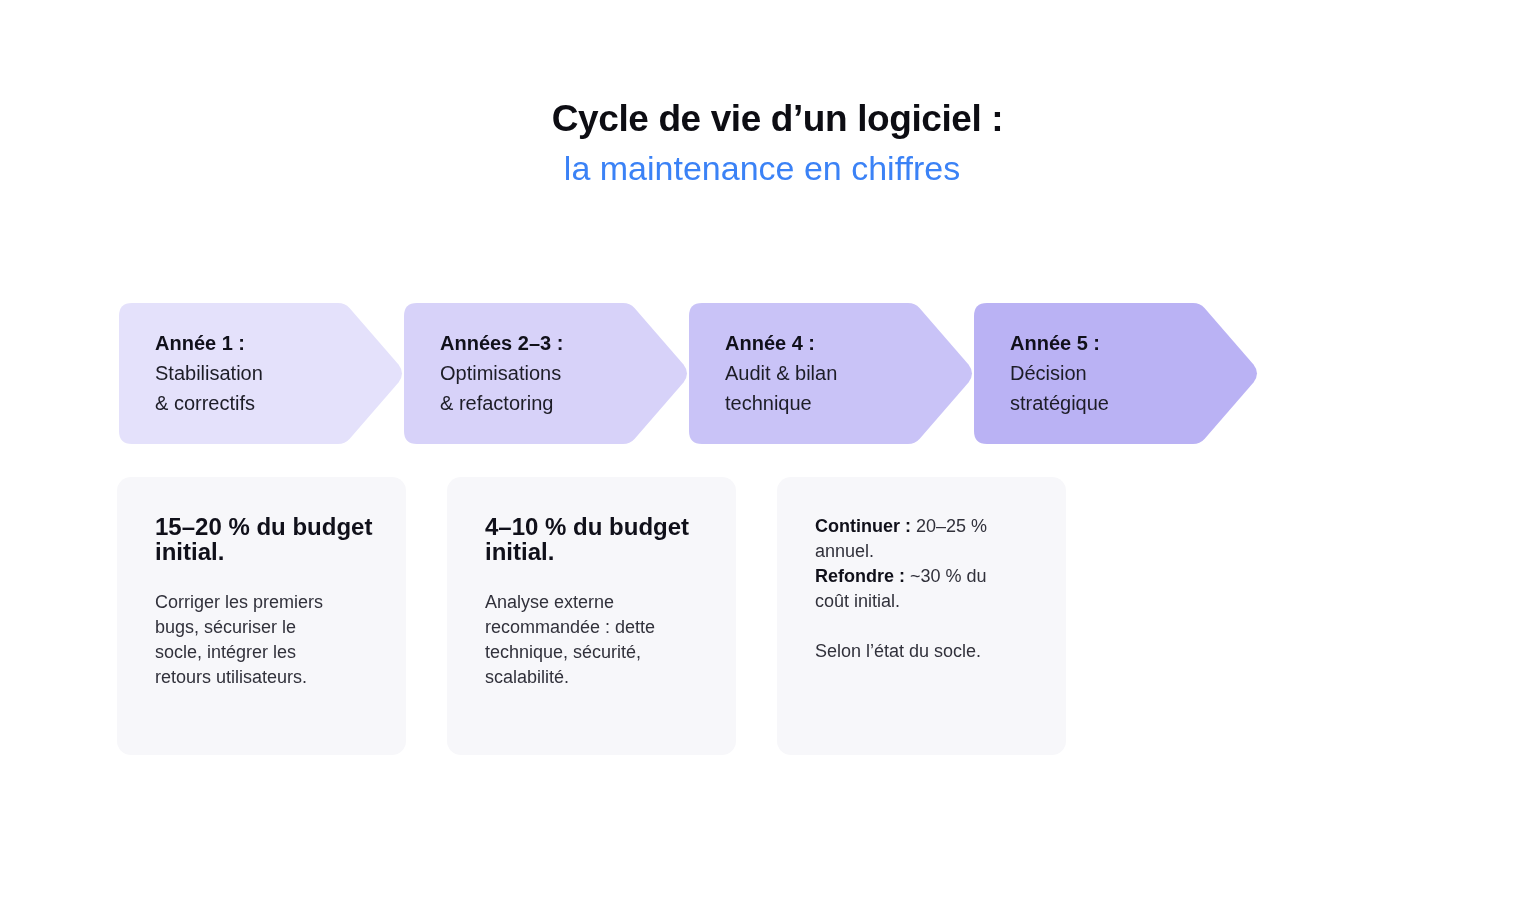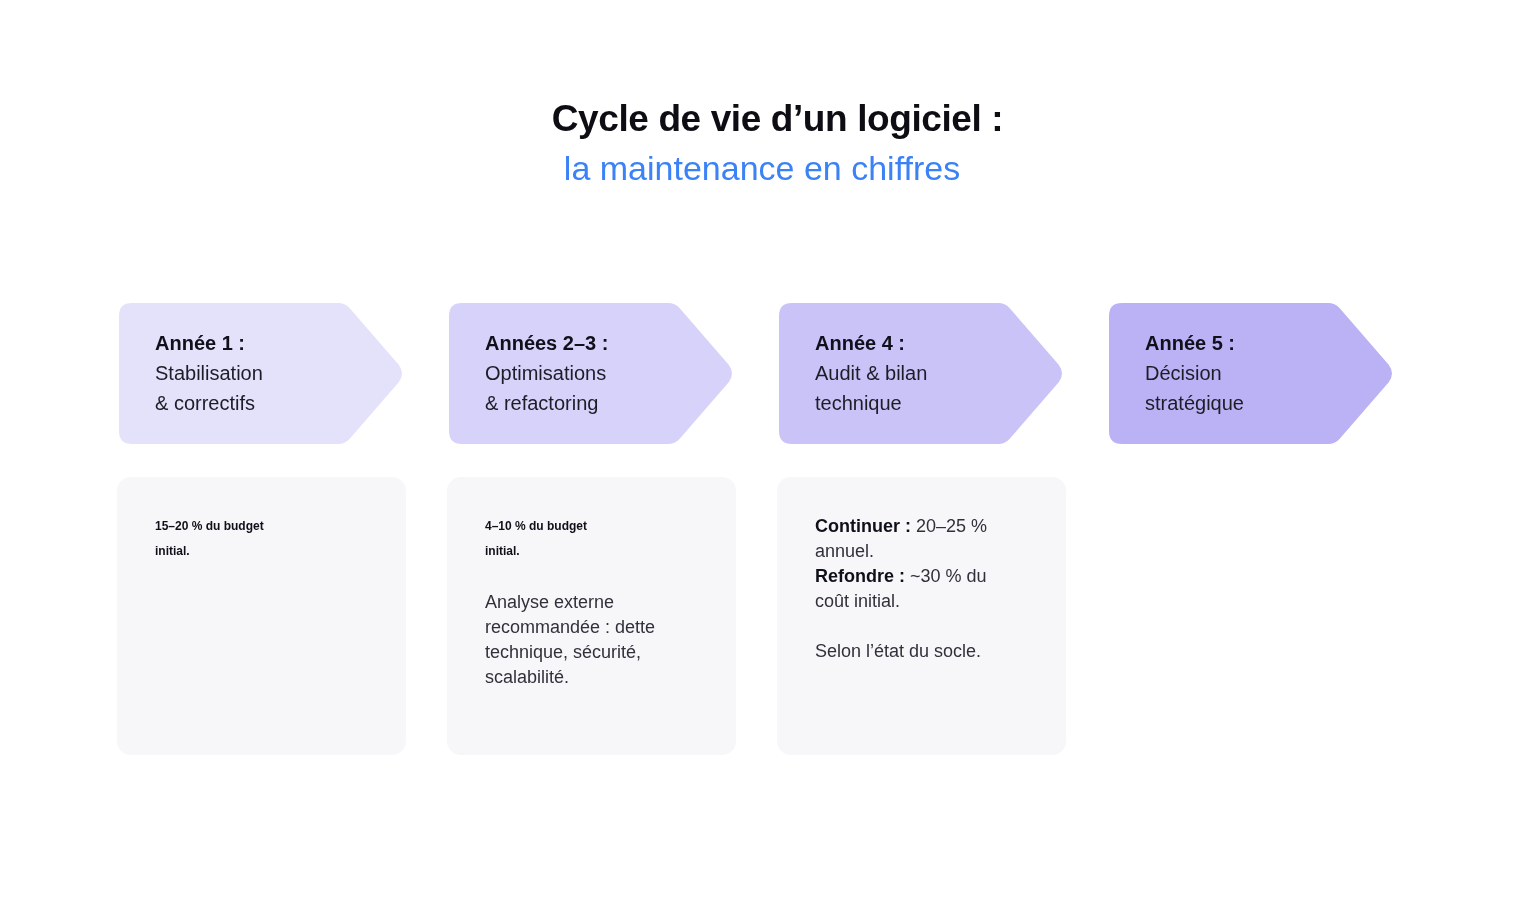--- a/index.html
+++ b/index.html
@@ -29,21 +29,20 @@
     font-size: 34px;
     font-weight: 400;
     line-height: 51px;
     color: #3b82f6;
   }
 
   .arrows-row {
     position: absolute;
     top: 303px; left: 119px;
     display: flex;
-    gap: 45px;
   }
   .arrow {
     position: relative;
     width: 285px; height: 141px;
   }
   .arrow svg {
     position: absolute;
     top: 0; left: 0;
     display: block;
   }
@@ -68,21 +67,21 @@
     gap: 41px;
   }
   .card {
     width: 289px; height: 278px;
     box-sizing: border-box;
     background: #f7f7fa;
     border-radius: 14px;
     padding: 37px 28px 0 38px;
   }
   .card-heading {
-    font-size: 12px;
+    font-size: 24px;
     font-weight: 700;
     line-height: 25px;
     color: #10101a;
   }
   .card-body {
     margin-top: 26px;
     font-size: 18px;
     font-weight: 400;
     line-height: 25px;
     color: #31313b;
@@ -157,20 +156,24 @@
     </div>
   </div>
 
 </div>
 
 <div class="cards-row">
 
   <div class="card">
     <div class="card-heading prelines">15–20 % du budget
 initial.</div>
+    <div class="card-body prelines">Corriger les premiers
+bugs, sécuriser le
+socle, intégrer les
+retours utilisateurs.</div>
   </div>
 
 
   <div class="card">
     <div class="card-heading prelines">4–10 % du budget
 initial.</div>
     <div class="card-body prelines">Analyse externe
 recommandée : dette
 technique, sécurité,
 scalabilité.</div>

